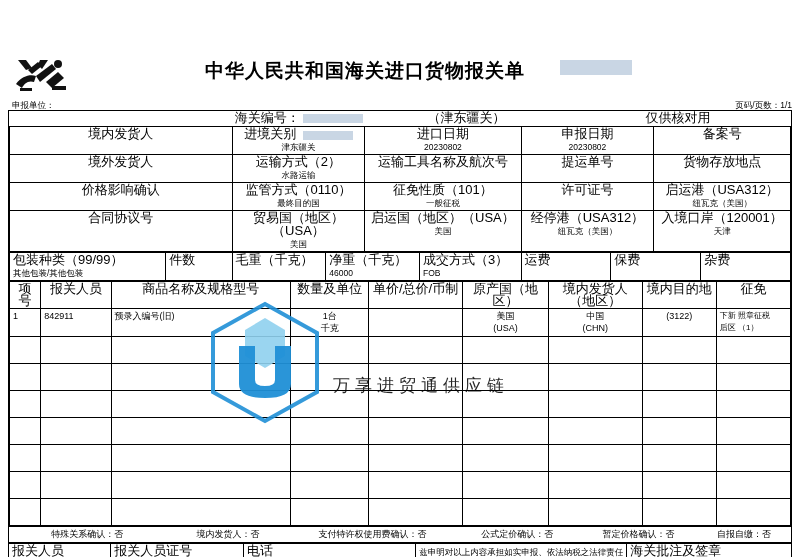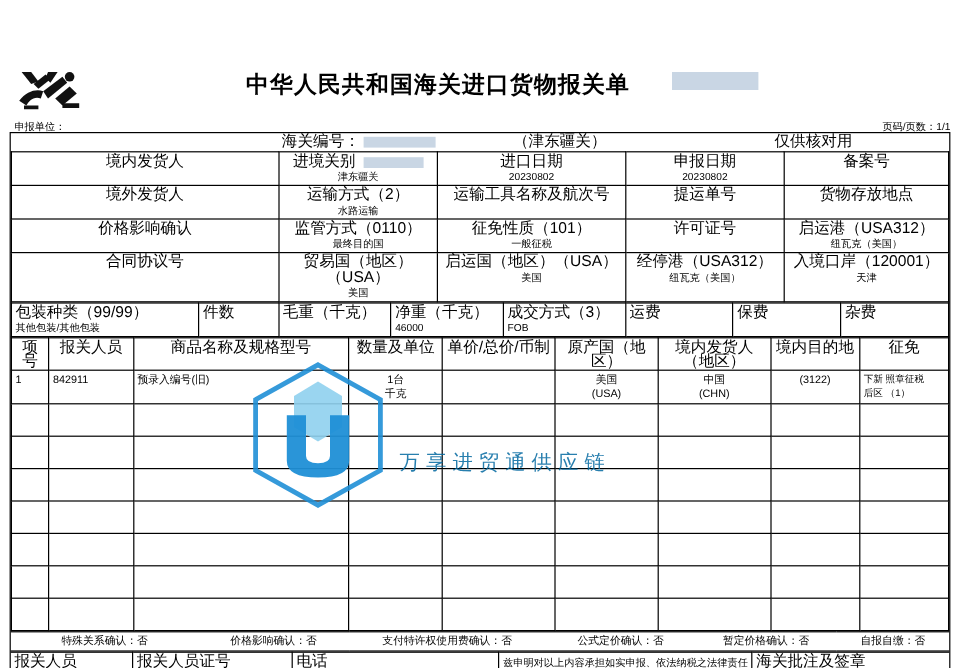--- a/index.html
+++ b/index.html
@@ -47,21 +47,21 @@
 
   
   .wm{position:absolute;left:205px;top:248px;width:390px;height:130px;pointer-events:none;}
   .wm-text{
     position:absolute;left:118px;top:22px;
     font-size:40px;font-weight:bold;color:#1f8fd6;opacity:.85;
     font-family:"DejaVu Sans",sans-serif;letter-spacing:1px;
   }
   .wm-sub{
     position:absolute;left:128px;top:78px;
-    font-size:17px;color:#0369a1;opacity:.85;letter-spacing:5px;
+    font-size:17px;color:#000000;opacity:.85;letter-spacing:5px;
     font-family:"DejaVu Sans",sans-serif;
   }
   .wm-hex{position:absolute;left:0;top:4px;}
 
   .foot-note{font-size:8.5px;line-height:12px;}
 </style>
 </head>
 <body>
 
 <div class="page">
@@ -499,21 +499,21 @@
       </colgroup>
       <tbody>
           <tr>
         <td style="border-left:none;border-right:none">
           <div class="cell c">
             <span>特殊关系确认：</span><span>否</span>
           </div>
         </td>
         <td style="border-left:none;border-right:none">
           <div class="cell c">
-            <span>价格影响确认：</span><span>否</span>
+            <span>境内发货人：</span><span>否</span>
           </div>
         </td>
         <td style="border-left:none;border-right:none">
           <div class="cell c">
             <span>支付特许权使用费确认：</span><span>否</span>
           </div>
         </td>
         <td style="border-left:none;border-right:none">
           <div class="cell c">
             <span>公式定价确认：</span><span>否</span>

